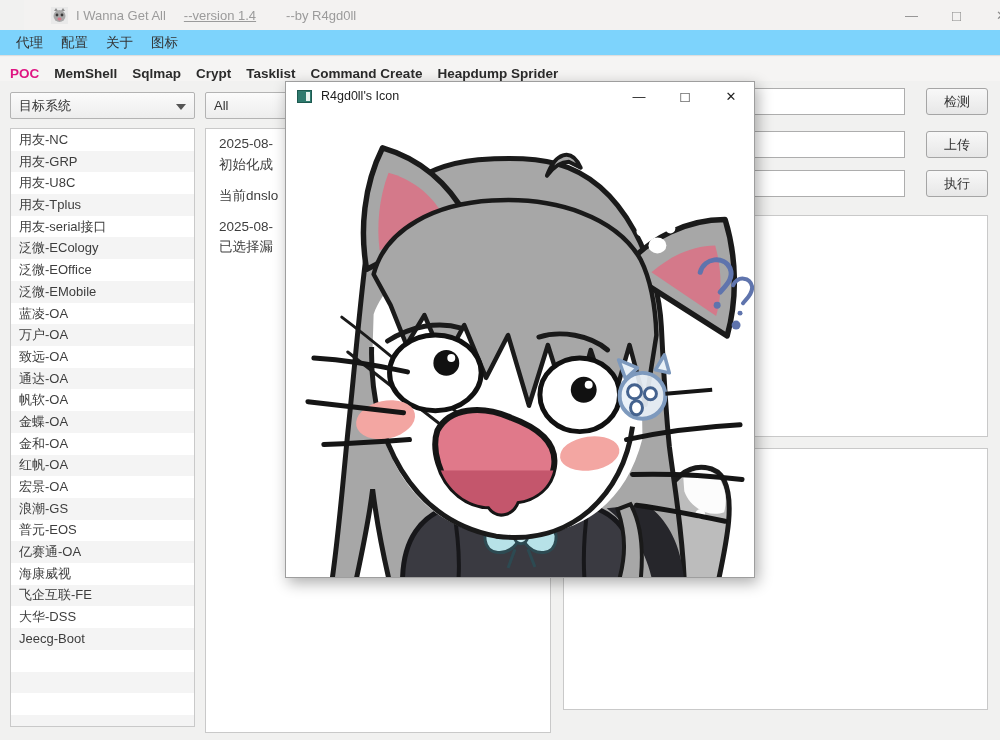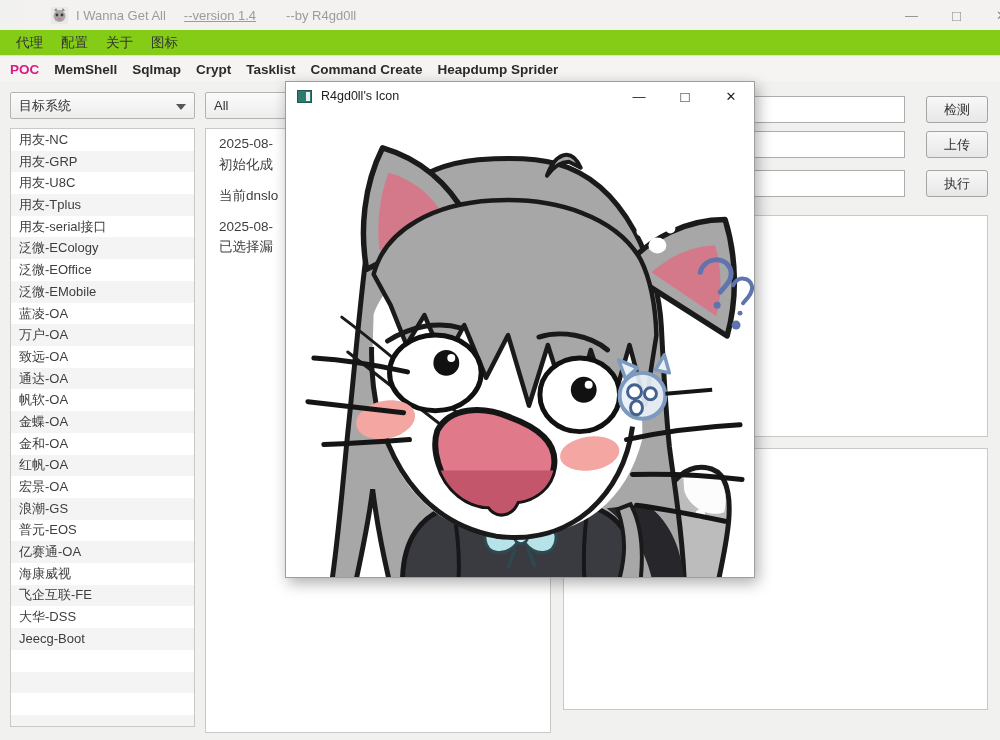--- a/index.html
+++ b/index.html
@@ -13,28 +13,28 @@
   .app-icon { width:17px; height:17px; margin-left:27px; flex:0 0 auto; }
   .main-title { margin-left:8px; }
   .version-text { margin-left:18px;text-decoration:underline; }
   .author-text { margin-left:30px; }
   .win-controls { position:absolute; right:0; top:0; height:30px; display:flex; }
   .wbtn { width:45px; height:30px; display:flex; align-items:center; justify-content:center;
           color:#8b8b8b; font-size:13px; cursor:default; }
   .wbtn.max { font-size:15px; }
 
   
-  .menubar { position:absolute; left:0; top:30px; width:1000px; height:26px; background:#84cc16;
+  .menubar { position:absolute; left:0; top:30px; width:1000px; height:26px; background:#7dd3fc;
              border-bottom:1px solid #dedede; display:flex; align-items:center; padding-left:7px;
              font-size:13.5px; color:#333; }
   .menu-item { padding:3px 9px; }
 
   
   .tabbar { position:absolute; left:0; top:57px; width:1000px; height:24px; background:#f5f4f3;
-            display:flex; align-items:center; padding-left:10px; font-weight:bold; font-size:13.5px; color:#2b2b2b; }
+            display:flex; align-items:flex-end; padding-left:10px; font-weight:bold; font-size:13.5px; color:#2b2b2b; }
   .tab { margin-right:15px; white-space:nowrap; }
   .tab.active { color:#df1683; }
 
   
   .dropdown { position:absolute; height:27px; background:linear-gradient(#fbfbfb,#ededed);
               border:1px solid #b3b3b3; border-radius:2px; display:flex; align-items:center;
               padding:0 8px; font-size:13px; color:#333; }
   .dd-arrow { position:absolute; right:8px; top:11px; width:0; height:0;
               border-left:5px solid transparent; border-right:5px solid transparent; border-top:6px solid #555; }
   #dd-target { left:10px; top:92px; width:185px; }
@@ -53,21 +53,21 @@
                overflow:hidden; }
   .log-line { line-height:20.5px; white-space:nowrap; }
   .log-line:empty { height:10.5px; }
 
   
   .field { position:absolute; left:563px; width:342px; height:27px; background:#fff;
            border:1px solid #adadad; font-size:13px; color:#333; padding:0 6px; outline:none; }
   .btn { position:absolute; left:926px; width:62px; height:27px; background:linear-gradient(#f8f8f8,#e7e7e7);
          border:1px solid #a5a5a5; border-radius:3px; font-size:13px; color:#333;
          display:flex; align-items:center; justify-content:center; cursor:default; }
-  .row1 { top:96px; } .row2 { top:131px; } .row3 { top:170px; }
+  .row1 { top:88px; } .row2 { top:131px; } .row3 { top:170px; }
 
   
   .rpanel { position:absolute; left:563px; width:425px; background:#fff; border:1px solid #c9c9c9; }
   #rpanel1 { top:215px; height:222px; }
   #rpanel2 { top:448px; height:262px; }
 
   
   .popup { position:absolute; left:265px; top:81px; width:470px; height:497px; background:#fff;
            border:1px solid #9e9e9e; box-shadow:3px 5px 14px rgba(0,0,0,.32); z-index:50;margin-left:20px; }
   .popup-titlebar { position:relative; height:28px; background:#fff; display:flex; align-items:center; }

